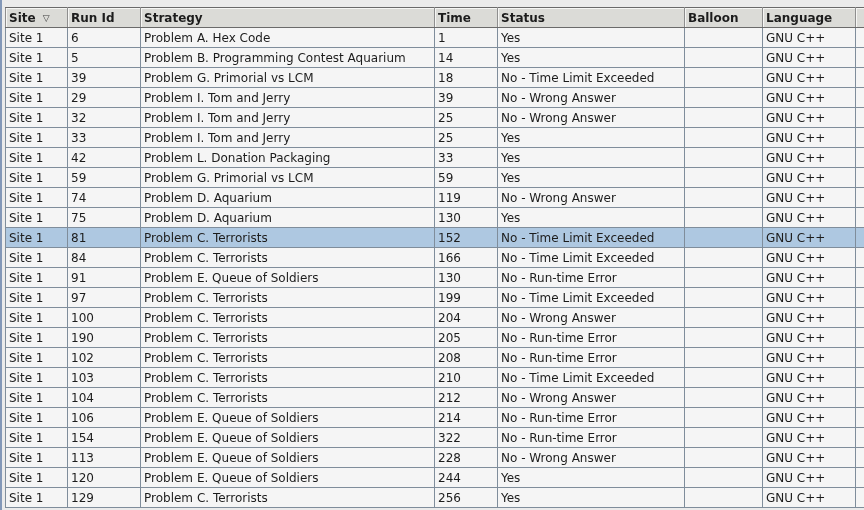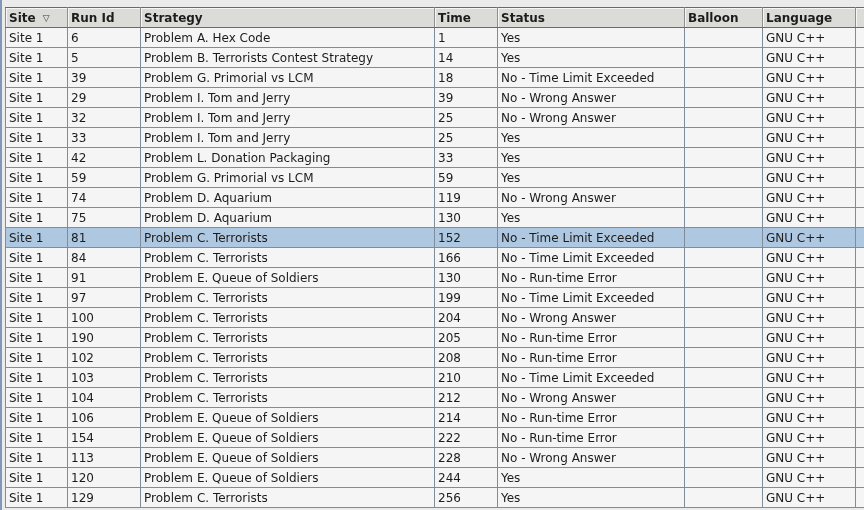--- a/index.html
+++ b/index.html
@@ -89,21 +89,21 @@
             <td>Problem A. Hex Code</td>
             <td>1</td>
             <td>Yes</td>
             <td></td>
             <td>GNU C++</td>
             <td></td>
           </tr>
           <tr>
             <td>Site 1</td>
             <td>5</td>
-            <td>Problem B. Terrorists Contest Strategy</td>
+            <td>Problem B. Programming Contest Aquarium</td>
             <td>14</td>
             <td>Yes</td>
             <td></td>
             <td>GNU C++</td>
             <td></td>
           </tr>
           <tr>
             <td>Site 1</td>
             <td>39</td>
             <td>Problem G. Primorial vs LCM</td>
@@ -280,21 +280,21 @@
             <td>214</td>
             <td>No - Run-time Error</td>
             <td></td>
             <td>GNU C++</td>
             <td></td>
           </tr>
           <tr>
             <td>Site 1</td>
             <td>154</td>
             <td>Problem E. Queue of Soldiers</td>
-            <td>222</td>
+            <td>322</td>
             <td>No - Run-time Error</td>
             <td></td>
             <td>GNU C++</td>
             <td></td>
           </tr>
           <tr>
             <td>Site 1</td>
             <td>113</td>
             <td>Problem E. Queue of Soldiers</td>
             <td>228</td>

